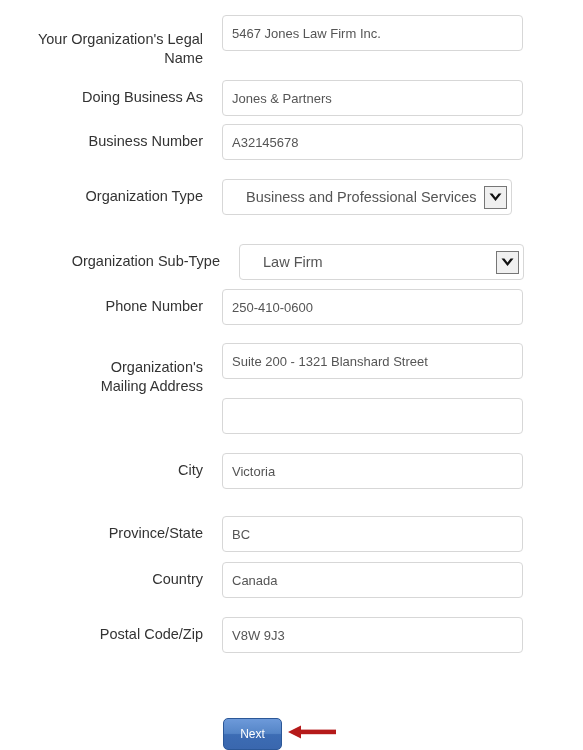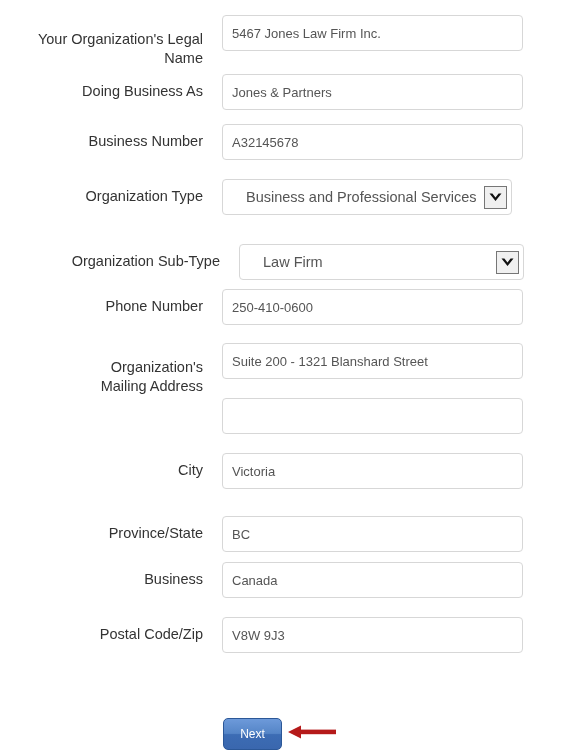--- a/index.html
+++ b/index.html
@@ -145,21 +145,21 @@
 </style>
 </head>
 <body>
 
 <div id="form-root">
     <div class="form-row" style="top: 617px;">
       <div class="field-label one-line">Postal Code/Zip</div>
       <div class="field-control"><input type="text" class="text-input" placeholder="" value="V8W 9J3" style=""></div>
     </div>
     <div class="form-row" style="top: 562px;">
-      <div class="field-label one-line">Business</div>
+      <div class="field-label one-line">Country</div>
       <div class="field-control"><input type="text" class="text-input" placeholder="" value="Canada" style=""></div>
     </div>
     <div class="form-row" style="top: 516px;">
       <div class="field-label one-line">Province/State</div>
       <div class="field-control"><input type="text" class="text-input" placeholder="" value="BC" style=""></div>
     </div>
     <div class="form-row" style="top: 453px;">
       <div class="field-label one-line">City</div>
       <div class="field-control"><input type="text" class="text-input" placeholder="" value="Victoria" style=""></div>
     </div>
@@ -194,21 +194,21 @@
             <svg width="13" height="9" viewBox="0 0 13 9" xmlns="http://www.w3.org/2000/svg">
               <polygon points="0.5,0.5 6.5,8 12.5,0.5 9.6,0.5 6.5,4.4 3.4,0.5" fill="#111111"></polygon>
             </svg>
           </span>
         </div></div>
     </div>
     <div class="form-row" style="top: 124px;">
       <div class="field-label one-line">Business Number</div>
       <div class="field-control"><input type="text" class="text-input" placeholder="" value="A32145678" style=""></div>
     </div>
-    <div class="form-row" style="top: 74px;">
+    <div class="form-row" style="top: 80px;">
       <div class="field-label one-line">Doing Business As</div>
       <div class="field-control"><input type="text" class="text-input" placeholder="" value="Jones &amp; Partners" style=""></div>
     </div>
     <div class="form-row" style="top: 15px;">
       <div class="field-label two-line">Your Organization's Legal
 Name</div>
       <div class="field-control"><input type="text" class="text-input" placeholder="" value="5467 Jones Law Firm Inc." style=""></div>
     </div>
 
   <button class="next-button">Next</button>

